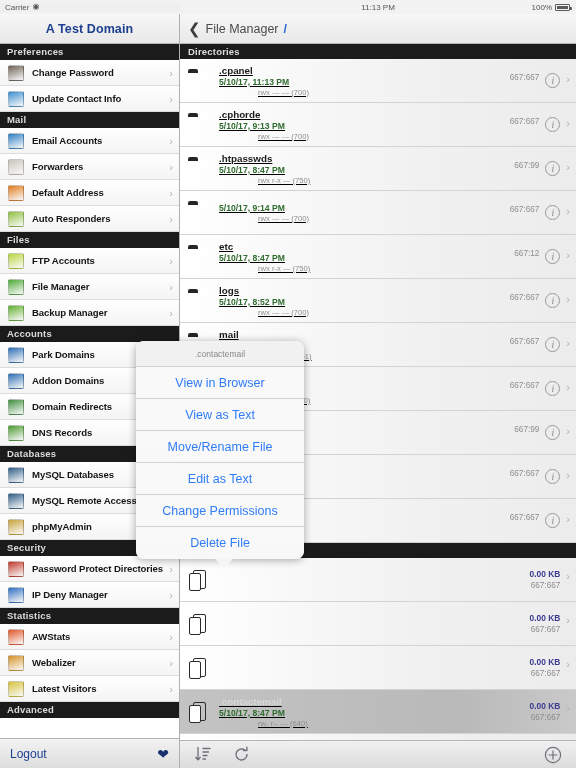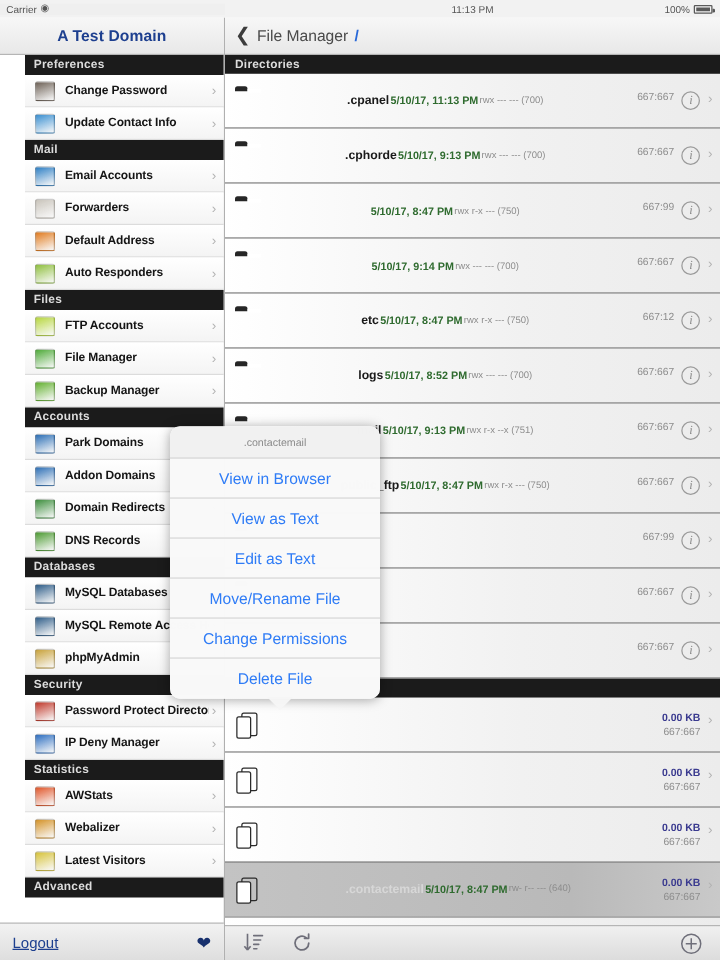--- a/index.html
+++ b/index.html
@@ -29,69 +29,69 @@
 
   
   .split { flex: 1; display: flex; min-height: 0; }
 
   
   .sidebar { width: 180px; flex: 0 0 180px; display: flex; flex-direction: column;
              background: #ffffff; border-right: 1px solid #b0b0b0; min-height:0;}
   .sb-nav { height: 30px; flex: 0 0 30px; background: linear-gradient(#f7f7f7,#e8e8e8);
             border-bottom: 1px solid #b5b5b5; display:flex; align-items:center; justify-content:center; }
   .sb-nav-title { font-size: 12.5px; font-weight: bold; color: #1d3f8f; letter-spacing:.1px; }
-  .sb-list { flex: 1; overflow: hidden; min-height:0;padding-left:20px; }
+  .sb-list { flex: 1; overflow: hidden; min-height:0; }
   .sb-section { background: #1b1b1b; color: #dcdcdc; font-size: 9.5px; font-weight: bold;
                 padding: 3px 0 3px 7px; height: 16px; line-height: 10px; letter-spacing:.2px; }
   .sb-row { height: 26px; display: flex; align-items: center; padding: 0 6px 0 8px;
             border-bottom: 1px solid #dcdcdc; background: linear-gradient(#ffffff,#f4f4f4); }
   .sb-row .ico { width: 16px; height: 16px; flex:0 0 16px; margin-right: 8px; border-radius:2px;
                  display:block; position:relative; }
   .sb-row .lbl { flex: 1; font-size: 9.6px; font-weight: bold; color: #151515; letter-spacing:-.1px;
                  white-space: nowrap; overflow: hidden; }
   .chev { color: #b2b2b2; font-size: 11px; font-weight: 300; margin-left: 2px; }
   .sb-foot { height: 30px; flex: 0 0 30px; background: linear-gradient(#f2f2f2,#dedede);
              border-top: 1px solid #b5b5b5; display:flex; align-items:center; justify-content:space-between;
              padding: 0 10px 0 10px; }
-  .sb-foot .logout { font-size: 12px; color: #1d3f8f; text-decoration: underline; }
+  .sb-foot .logout { font-size: 12px; color: #1d3f8f; }
   .heart { color: #17306d; font-size: 14px; }
 
   
   .detail { flex: 1; display: flex; flex-direction: column; min-width:0; min-height:0; background:#fff; }
   .nav { height: 30px; flex: 0 0 30px; background: linear-gradient(#f7f7f7,#e8e8e8);
          border-bottom: 1px solid #b5b5b5; display:flex; align-items:center; padding-left: 8px; gap: 5px; }
   .back-chev { font-size: 15px; color: #3c3c3c; font-weight: 400; line-height: 1; }
   .nav-back { font-size: 12.5px; color: #4a4a4a; }
   .nav-path { font-size: 12.5px; color: #2868d8; font-weight: bold; }
 
-  .list { flex: 1; overflow: hidden; min-height:0; position: relative; background:#000000; }
+  .list { flex: 1; overflow: hidden; min-height:0; position: relative; background:#a21caf; }
   .sec-head { background: #1b1b1b; color: #dddddd; font-size: 9.5px; font-weight: bold;
               height: 15px; line-height: 15px; padding-left: 8px; letter-spacing:.2px; }
   .row { height: 44px; display: flex; align-items: center; padding: 0 6px 0 8px;
          border-bottom: 1px solid #d3d3d3; background: linear-gradient(90deg,#ffffff 0%,#f1f1f1 60%,#ececec 100%); }
   .row.sel { background: linear-gradient(90deg,#c3c3c3 0%,#b9b9b9 70%,#c9c9c9 100%); }
   .row .fico { width: 22px; height: 22px; flex:0 0 22px; margin-right: 9px; position:relative; }
 
   
   .folder { width:21px; height:16px; background:#262626; border-radius:1px 2px 2px 2px; position:relative; top:3px;}
   .folder::before { content:""; position:absolute; top:-4px; left:0; width:10px; height:4px;
                     background:#262626; border-radius:2px 2px 0 0;}
   .folder::after { content:""; position:absolute; top:-2px; left:10px; width:11px; height:3px;
                    background:#fff; }
   
   .filegl { position:relative; width:20px; height:22px; top:1px;}
   .filegl .pg { position:absolute; border:1.6px solid #2a2a2a; border-radius:2px; background:transparent; }
   .filegl .pg1 { left:5px; top:0px; width:13px; height:19px; }
   .filegl .pg2 { left:1px; top:3px; width:12px; height:18px; background:#fff; }
 
-  .rinfo { flex:1; min-width:0; display:flex; justify-content:center; gap:1px; }
+  .rinfo { flex:1; min-width:0; display:flex; flex-direction:column; justify-content:center; gap:1px;text-decoration:underline; }
   .rname { font-size: 9.8px; font-weight: bold; color: #1a1a1a; line-height: 11px; }
   .row.sel .rname { color: #d7d7d7; }
   .rdate { font-size: 8.6px; font-weight: bold; color: #2f6b2f; line-height: 10px; }
-  .rperm { font-size: 7.6px; color: #8d8d8d; line-height: 9px; }
+  .rperm { font-size: 7.6px; color: #8d8d8d; line-height: 9px; margin-left: 39px; }
   .rright { display:flex; align-items:flex-start; gap:6px; flex:0 0 auto; }
   .rmeta { display:flex; flex-direction:column; align-items:flex-end; justify-content:center; gap:2px; min-width:46px;}
   .rsize { font-size: 8.4px; font-weight: bold; color: #3a3a8f; line-height:9px; }
   .rgid  { font-size: 8.2px; color: #8d8d8d; line-height:9px; }
   .iinfo { width: 15px; height: 15px; border:1px solid #9a9a9a; border-radius:50%;
            color:#8a8a8a; font-size:10px; font-style:italic; font-family:"Liberation Serif",serif;
            display:flex; align-items:center; justify-content:center; line-height:1;}
   .rchev { color:#b2b2b2; font-size:11px; }
 
   
@@ -298,20 +298,21 @@
               <div class="rmeta">
                 <div class="rgid">667:667</div>
               </div>
               <span class="iinfo">i</span>
               <span class="rchev">›</span>
             </div>
           </div>
           <div class="row">
             <span class="fico"><span class="folder"></span></span>
             <div class="rinfo">
+              <div class="rname">.htpasswds</div>
               <div class="rdate">5/10/17, 8:47 PM</div>
               <div class="rperm">rwx r-x --- (750)</div>
             </div>
             <div class="rright">
               <div class="rmeta">
                 <div class="rgid">667:99</div>
               </div>
               <span class="iinfo">i</span>
               <span class="rchev">›</span>
             </div>
@@ -527,22 +528,22 @@
       </div>
     </div>
   </div>
 
   <div class="popover">
     <div class="pop-inner">
       <div class="pop-title">.contactemail</div>
       <div id="popover-items">
           <div class="pop-item">View in Browser</div>
           <div class="pop-item">View as Text</div>
+          <div class="pop-item">Move/Rename File</div>
           <div class="pop-item">Edit as Text</div>
-          <div class="pop-item">Move/Rename File</div>
           <div class="pop-item">Change Permissions</div>
           <div class="pop-item">Delete File</div>
         </div>
     </div>
     <div class="pop-arrow"></div>
   </div>
 
 </div>
 
 </body></html>

